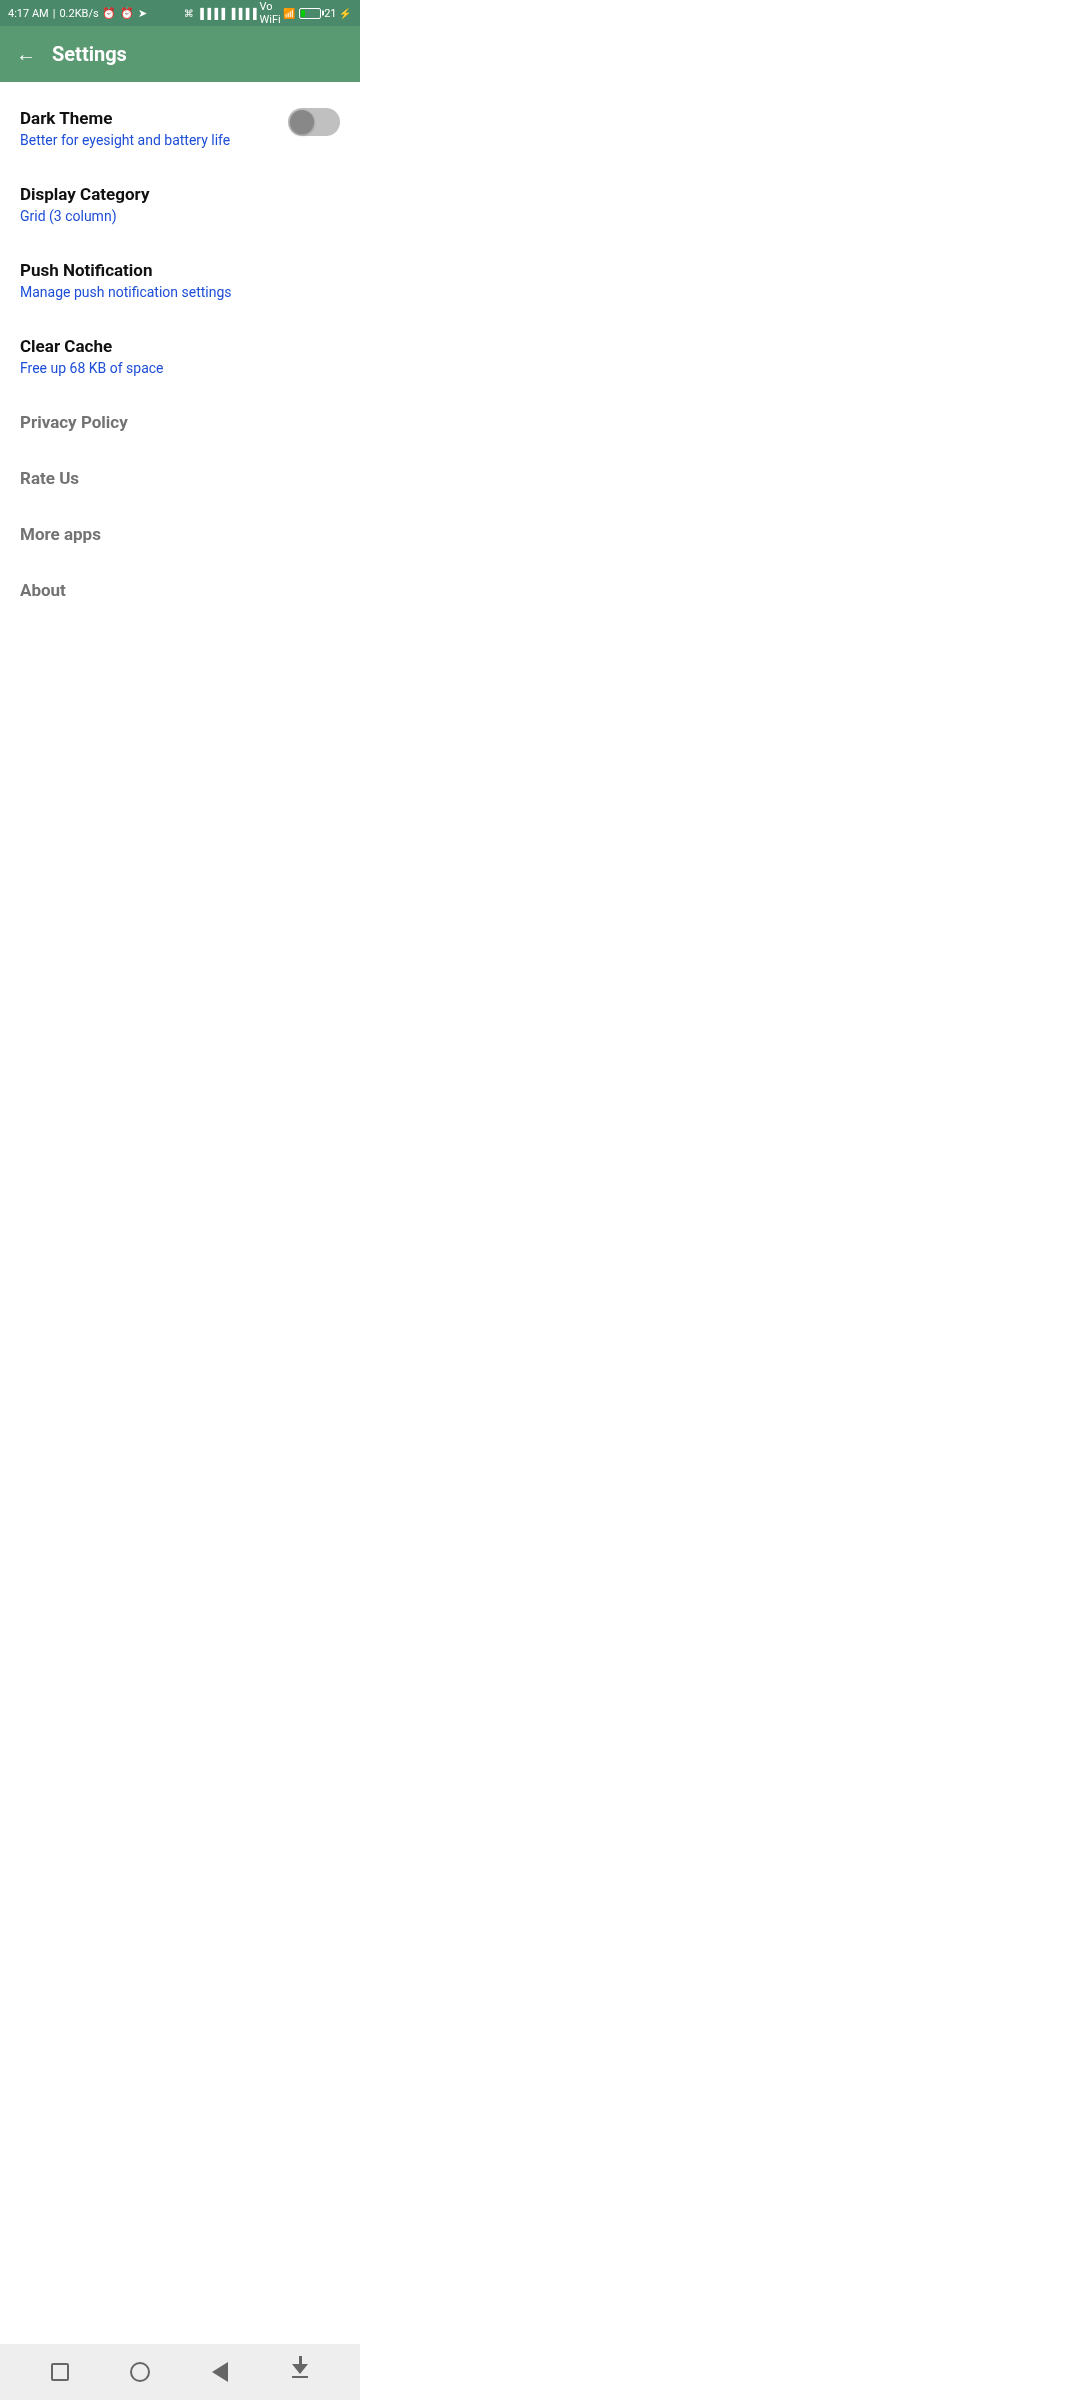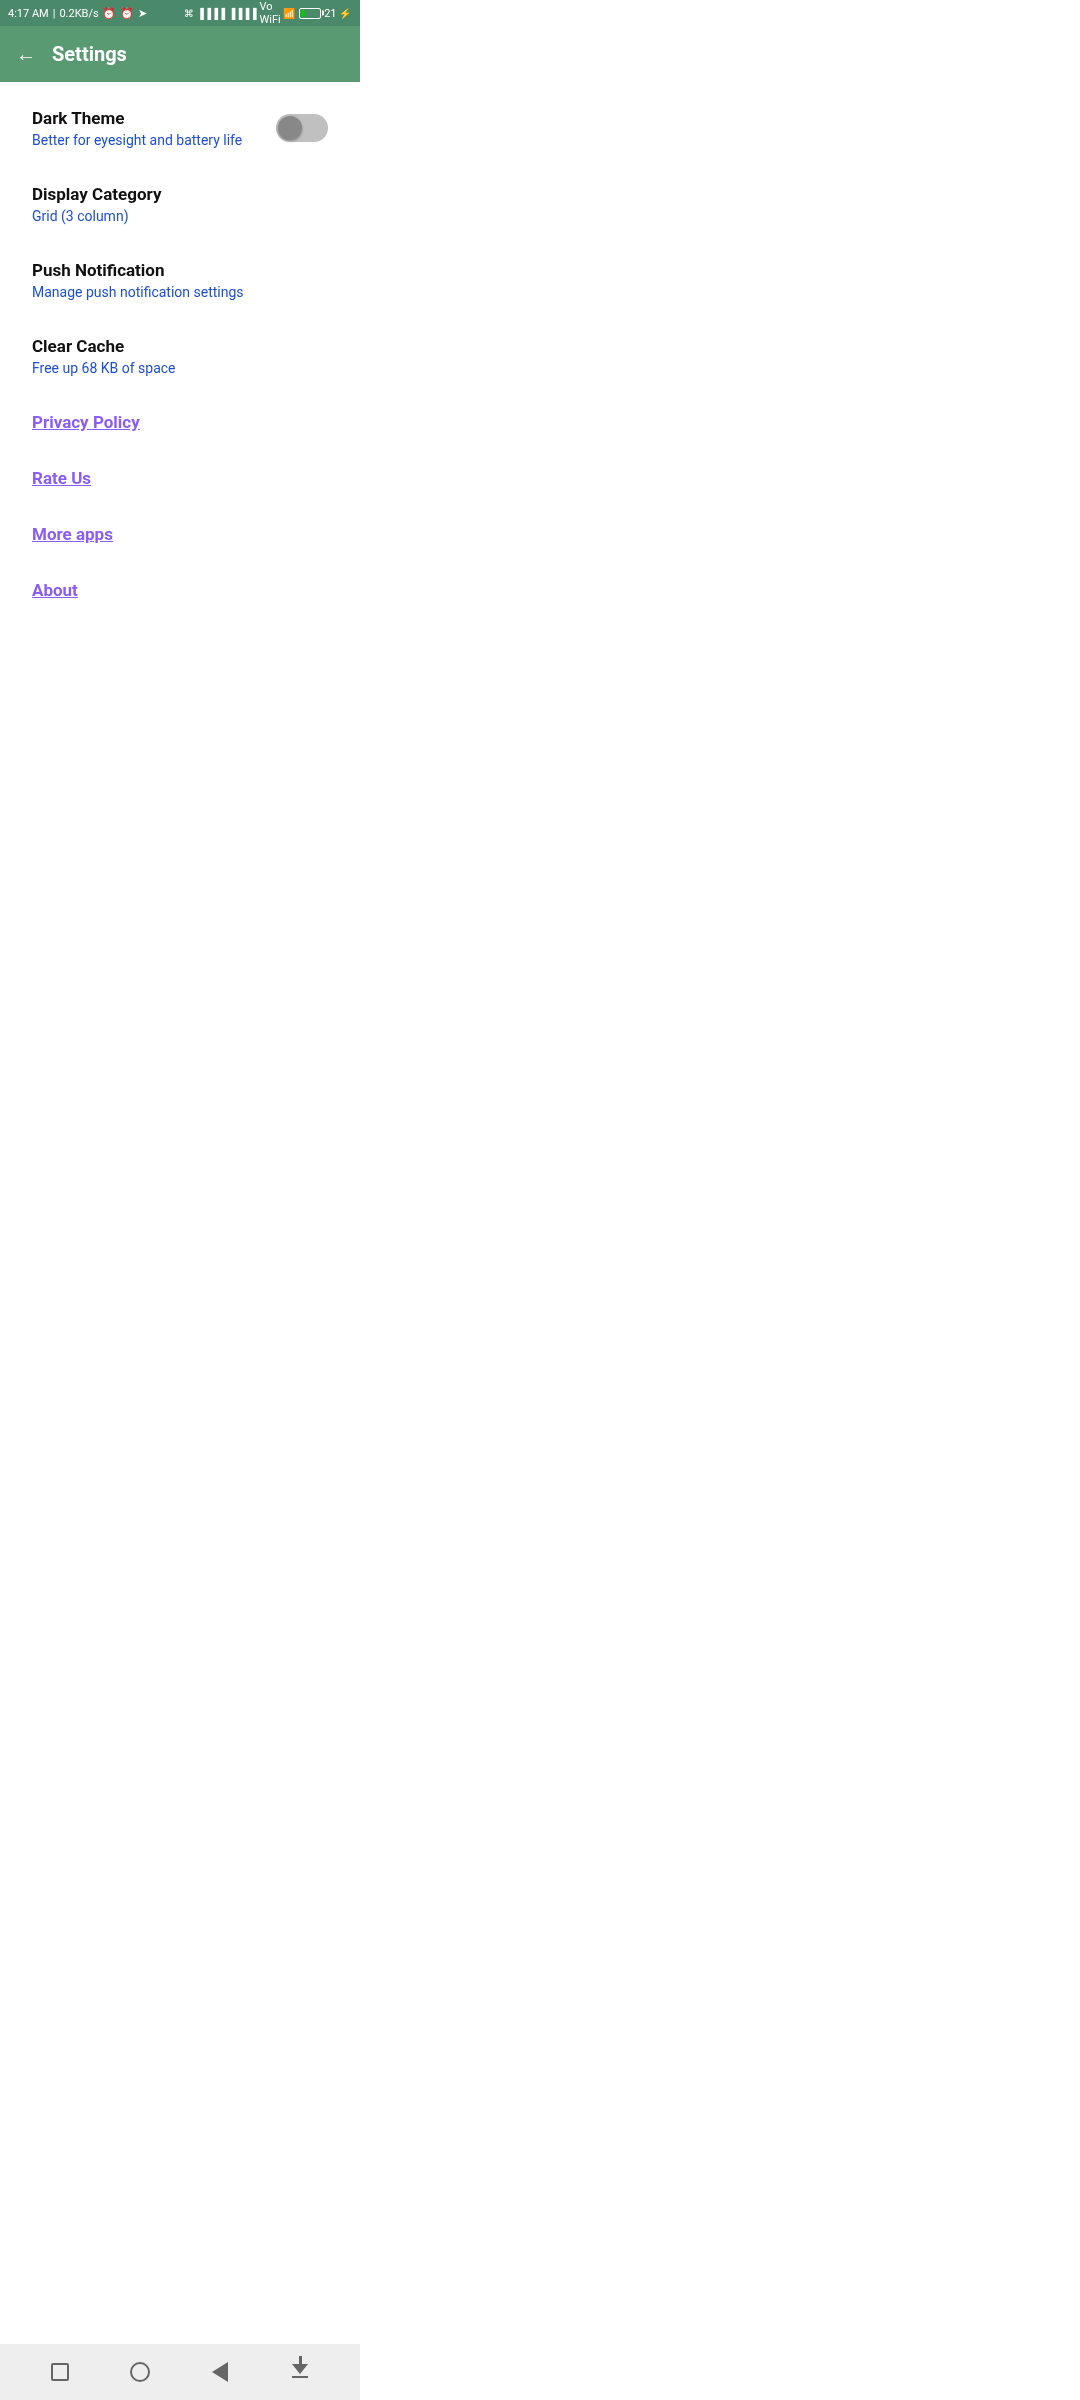--- a/index.html
+++ b/index.html
@@ -95,23 +95,22 @@
       color: white;
     }
 
     
     .settings-list {
       background: #ffffff;
       padding: 8px 0;
     }
 
     .settings-item {
-      padding: 18px 32px;
-      display: flex;
-      align-items: center;
+      padding: 18px 20px;
+      display: flex;
       justify-content: space-between;
       cursor: pointer;
       border-bottom: none;
     }
 
     .settings-item-content {
       flex: 1;
     }
 
     .settings-item-title {
@@ -123,22 +122,21 @@
 
     .settings-item-subtitle {
       font-size: 14px;
       color: #1d4ed8;
       font-weight: 400;
     }
 
     .settings-item-title-only {
       font-size: 17px;
       font-weight: 700;
-      color: #8b5cf6;
-      text-decoration: underline;
+      color: #737373;
     }
 
     
     .toggle-switch {
       width: 52px;
       height: 28px;
       background: #c0c0c0;
       border-radius: 14px;
       position: relative;
       cursor: pointer;

